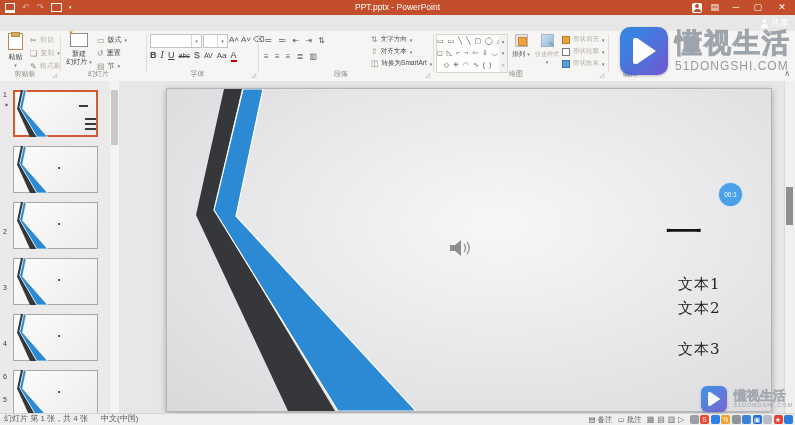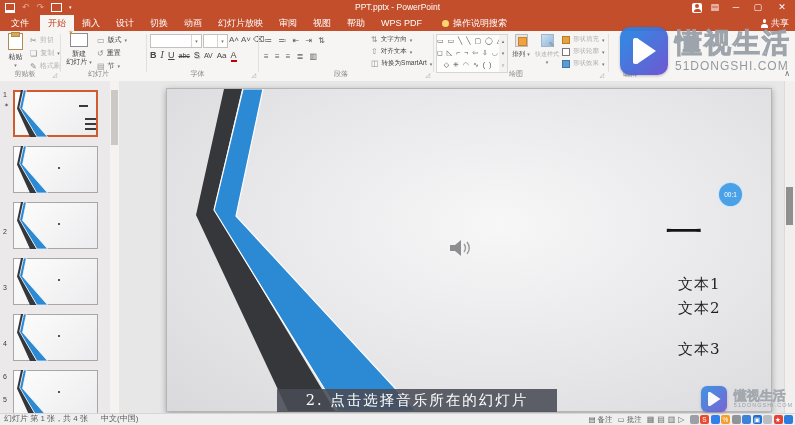--- a/index.html
+++ b/index.html
@@ -151,37 +151,20 @@
     <div class="title-text">PPT.pptx - PowerPoint</div>
     <div class="winbtns">
       <div class="avatarbox"><span class="avatar"></span></div>
       <div class="btn-ribbonopt">▤</div>
       <div class="btn-min">─</div>
       <div class="btn-max">▢</div>
       <div class="btn-close">✕</div>
     </div>
   </div>
 
-  <div class="tabrow">
-    <div class="tab file">文件</div>
-    <div class="tab active">开始</div>
-    <div class="tab">插入</div>
-    <div class="tab">设计</div>
-    <div class="tab">切换</div>
-    <div class="tab">动画</div>
-    <div class="tab">幻灯片放映</div>
-    <div class="tab">审阅</div>
-    <div class="tab">视图</div>
-    <div class="tab">帮助</div>
-    <div class="tab">WPS PDF</div>
-    <div class="tellme">
-      <span class="bulb"></span>
-      <span>操作说明搜索</span>
-    </div>
-  </div>
   <div class="share">
     <span class="person"></span>
     <span>共享</span>
   </div>
 
   <div class="ribbon">
 
     <div class="group" style="left:0;width:60px;">
       <div class="bigbtn" style="left:2px;top:2px;width:27px;">
         <span class="pasteicon"></span><br>
@@ -412,21 +395,20 @@
       <div class="sline" style="top:186px;">文本1</div>
       <div class="sline" style="top:210px;">文本2</div>
       <div class="sline" style="top:251px;">文本3</div>
       <div class="badge">00:1</div>
     </div>
   </div>
   <div class="vscroll">
       <div class="vthumb"></div>
     </div>
 
-  <div class="subtitle">2. 点击选择音乐所在的幻灯片</div>
 
   <div class="statusbar">
     <span class="sl">幻灯片 第 1 张，共 4 张</span>
     <span class="lang">中文(中国)</span>
     <div class="sright">
       <span class="sitem">
         <span>▤</span>
         <span>备注</span>
       </span>
       <span class="sitem">

